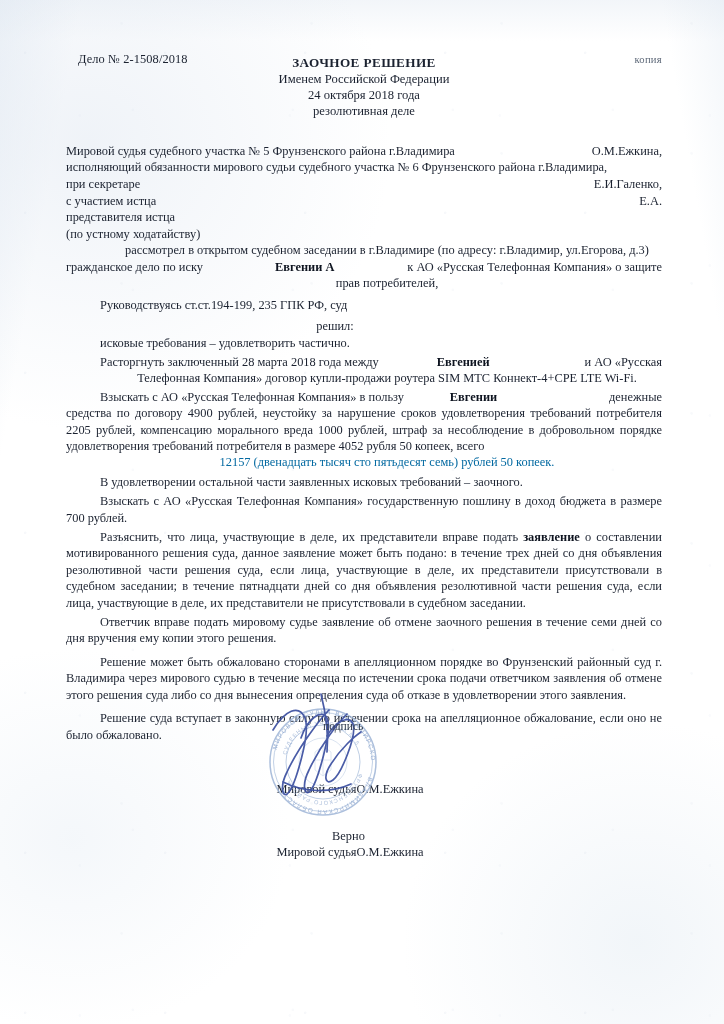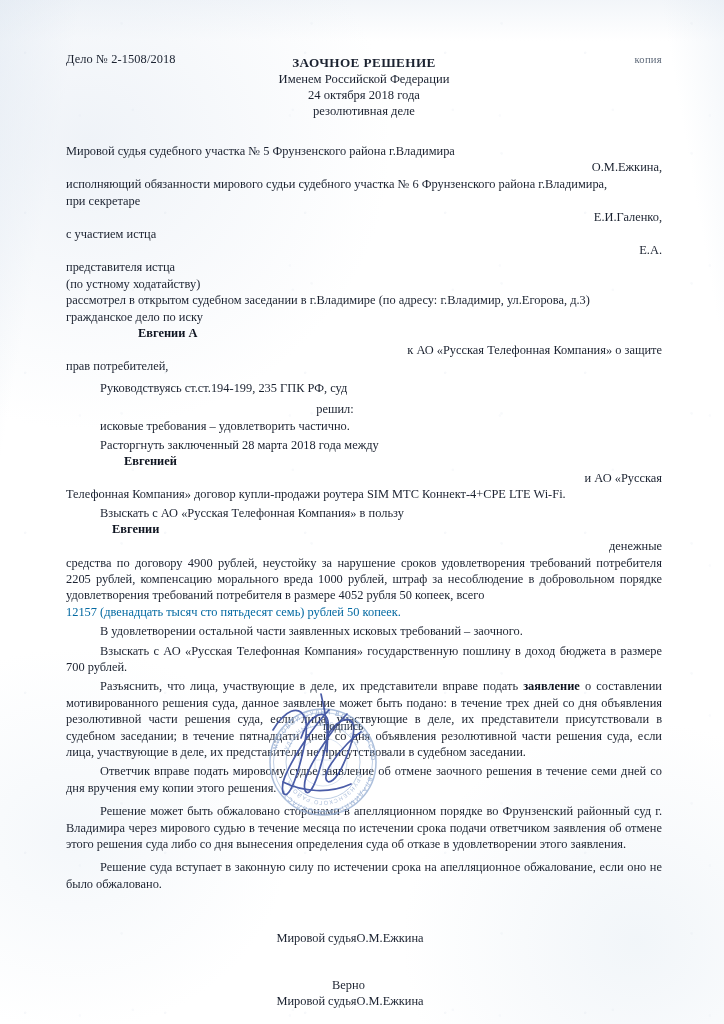--- a/index.html
+++ b/index.html
@@ -51,21 +51,21 @@
     z-index: 3;
   }
 
   .line-row {
     display: flex;
     justify-content: space-between;
     align-items: baseline;
     font-size: 12.4px;
     line-height: 15.6px;
   }
-  .case-no { letter-spacing: 0.1px; }
+  .case-no { letter-spacing: 0.1px; margin-left: 12px; }
   .copy-mark {
     font-size: 10.6px;
     color: #5d6878;
     letter-spacing: 0.3px;
   }
 
   
   #title-block {
     text-align: center;
     margin-top: -14px;
@@ -81,42 +81,41 @@
     line-height: 16.4px;
   }
 
   
   #parties { margin-top: 23px; }
   .party-row {
     display: flex;
     font-size: 12.4px;
     line-height: 16.6px;
     white-space: pre;
-    flex-direction: column;
   }
   .party-left { flex: 0 0 auto; }
   .party-right {
     margin-left: auto;
     padding-left: 10px;
   }
   .party-wide {
     font-size: 12.4px;
     line-height: 16.6px;
   }
 
   
   .para {
     font-size: 12.4px;
     line-height: 16.4px;
     text-align: justify;
     text-justify: inter-word;
     margin: 0;
   }
   .para.indent { text-indent: 34px; }
-  .para.tight { text-align: left; }
+  .para.tight { text-align: center; margin-left: 46px; }
   .para.faded { color: #0369a1; }
   .gap-s { height: 5px; }
 
   .resolved-word {
     display: block;
     text-align: center;
     font-size: 12.4px;
     line-height: 17px;
     padding-right: 58px;
   }

